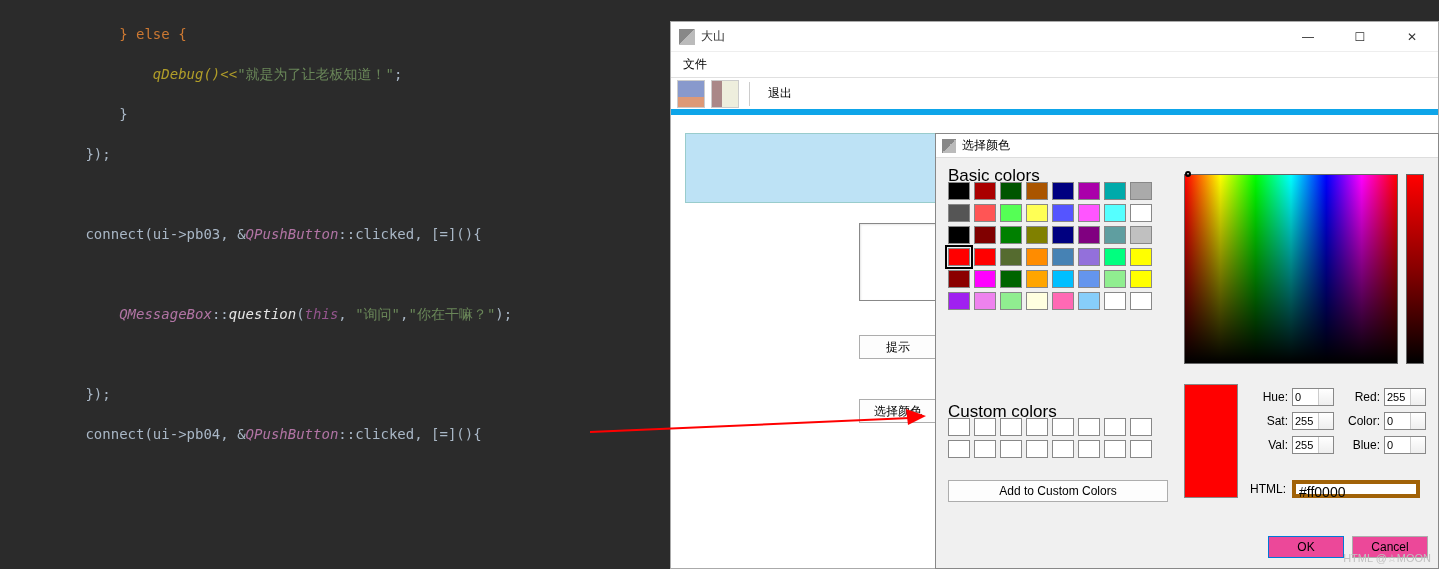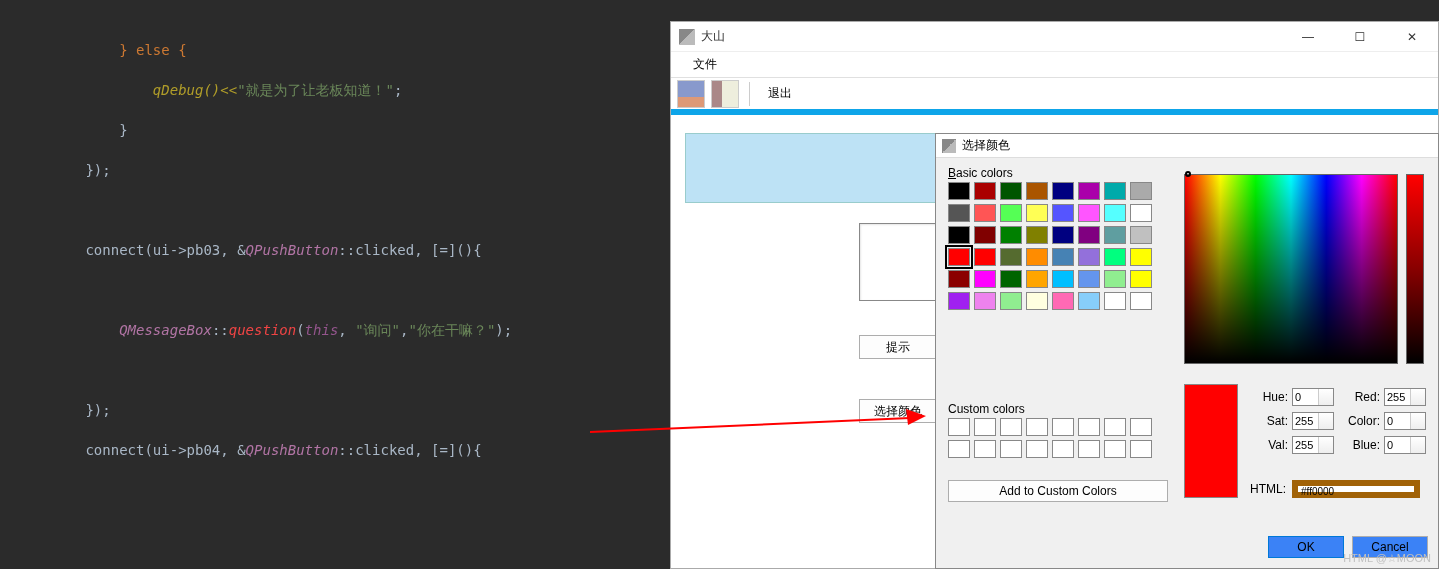--- a/index.html
+++ b/index.html
@@ -1,76 +1,76 @@
 <!DOCTYPE html>
 <html><head>
 <meta charset="utf-8">
 <style>
 * { margin: 0; padding: 0; box-sizing: border-box; }
 body { font-family: "Consolas", monospace; font-size: 14px; background: #2b2b2b; width: 1439px; height: 569px; overflow: hidden; position: relative; }
 
 
-.editor { position: absolute; left: 0; top: 0; width: 670px; height: 558px; background: #2b2b2b; color: #a9b7c6; padding: 20px 18px; line-height: 20px; white-space: pre; overflow: hidden; }
+.editor { position: absolute; left: 0; top: 0; width: 670px; height: 558px; background: #2b2b2b; color: #a9b7c6; padding: 4px 18px; line-height: 20px; white-space: pre; overflow: hidden; }
 .line { display: block; }
 .kw { color: #cc7832; }
 .fn { color: #b09d29; font-style: italic; }
 .str { color: #6a8759; }
 .type { color: #b174a4; font-style: italic; margin-top: 10px; }
-.static { color: #ef4444; font-style: italic; margin-top: 42px; }
+.static { color: #e5e5e5; font-style: italic; margin-top: 42px; }
 .this { color: #94558d; font-style: italic; }
 .cmt { color: #808080; }
 
 
 .app-window { position: absolute; left: 670px; top: 21px; width: 769px; height: 548px; background: #fff; border: 1px solid #aaa; font-family: "SimSun", sans-serif; font-size: 12px; }
 .titlebar { height: 30px; background: #fff; border-bottom: 1px solid #eee; display: flex; align-items: center; padding: 0 8px; }
 .titlebar-icon { width: 16px; height: 16px; background: linear-gradient(135deg, #888 50%, #bbb 50%); margin-right: 6px; }
 .title-text { flex: 1; color: #333; }
 .win-btns { display: flex; gap: 16px; }
 .win-btn { width: 36px; height: 22px; display: flex; align-items: center; justify-content: center; color: #333; cursor: default; }
-.menubar { padding: 4px 22px; }
+.menubar { padding: 4px 12px; }
 .toolbar { height: 38px; border-top: 1px solid #e0e0e0; border-bottom: 6px solid #0ea5e9; display: flex; align-items: center; padding: 0 6px; gap: 6px; }
 .tb-img { width: 28px; height: 28px; background: linear-gradient(#89c 60%, #d97 60%); border: 1px solid #ccc; }
 .tb-img2 { width: 28px; height: 28px; background: linear-gradient(90deg, #a88 40%, #eed 40%); border: 1px solid #ccc; }
 .tb-sep { width: 1px; height: 24px; background: #ccc; margin: 0 4px; }
 .tb-exit { padding: 4px 8px; }
 .tb-handle { position: absolute; right: 4px; top: 94px; width: 8px; height: 12px; font-size: 10px; color: #666; }
 .content { position: relative; height: calc(100% - 106px); background: #fff; }
 .subpane { position: absolute; left: 14px; top: 18px; right: 14px; height: 70px; background: #bde2f5; border: 1px solid #9cc; }
 .preview-box { position: absolute; left: 188px; top: 108px; width: 78px; height: 78px; background: #fff; border: 1px solid #888; box-shadow: inset 1px 1px 2px rgba(0,0,0,0.1); }
 .btn { position: absolute; height: 24px; background: #fdfdfd; border: 1px solid #adadad; display: flex; align-items: center; justify-content: center; padding: 0 10px; cursor: default; }
 .btn-hint { left: 188px; top: 220px; width: 78px; }
 .btn-color { left: 188px; top: 284px; width: 78px; }
 
 
 .color-dialog { position: absolute; left: 935px; top: 133px; width: 504px; height: 436px; background: #f0f0f0; border: 1px solid #888; font-family: "SimSun", sans-serif; font-size: 12px; }
 .cd-title { height: 24px; background: #fff; border-bottom: 1px solid #ddd; display: flex; align-items: center; padding: 0 6px; }
 .cd-title-icon { width: 14px; height: 14px; background: linear-gradient(135deg, #888 50%, #bbb 50%); margin-right: 6px; }
-.cd-section-label { position: absolute; font-size: 12px; }
+.cd-section-label { position: absolute; font-size: 17px; }
 .cd-basic-label { left: 12px; top: 32px; }
 .cd-basic-label u { text-decoration: underline; }
 .swatch-grid { position: absolute; left: 12px; top: 48px; display: grid; grid-template-columns: repeat(8, 22px); grid-template-rows: repeat(6, 18px); gap: 4px; }
 .swatch { border: 1px solid #888; }
 .swatch.sel { outline: 2px solid #000; outline-offset: 1px; }
 .cd-pick-btn { position: absolute; left: 12px; top: 200px; width: 220px; height: 22px; background: #fdfdfd; border: 1px solid #adadad; text-align: center; line-height: 20px; }
 .cd-custom-label { left: 12px; top: 268px; }
 .custom-grid { position: absolute; left: 12px; top: 284px; display: grid; grid-template-columns: repeat(8, 22px); grid-template-rows: repeat(2, 18px); gap: 4px; }
 .custom-swatch { background: #fff; border: 1px solid #888; }
 .cd-add-btn { position: absolute; left: 12px; top: 346px; width: 220px; height: 22px; background: #fdfdfd; border: 1px solid #adadad; text-align: center; line-height: 20px; }
 .gradient { position: absolute; left: 248px; top: 40px; width: 214px; height: 190px; border: 1px solid #666; background: linear-gradient(to top, #000, transparent), linear-gradient(to right, #f00, #ff0, #0f0, #0ff, #00f, #f0f, #f00); }
 .gradient-cursor { position: absolute; left: 0px; top: -4px; width: 6px; height: 6px; border: 2px solid #000; border-radius: 50%; }
 .hue-bar { position: absolute; left: 470px; top: 40px; width: 18px; height: 190px; border: 1px solid #666; background: linear-gradient(to bottom, #f00, #800, #000); }
 .preview { position: absolute; left: 248px; top: 250px; width: 54px; height: 114px; background: #ff0000; border: 1px solid #888; }
 .field-row { position: absolute; display: flex; align-items: center; gap: 4px; }
 .field-row label { width: 38px; text-align: right; }
 .spin { width: 42px; height: 18px; border: 1px solid #888; background: #fff; display: flex; align-items: center; padding: 0 2px; font-size: 11px; position: relative; }
 .spin::after { content: ""; position: absolute; right: 0; top: 0; width: 14px; height: 100%; border-left: 1px solid #ccc; background: linear-gradient(#fff, #eee); }
 .html-row { position: absolute; left: 314px; top: 346px; display: flex; align-items: center; gap: 6px; }
-.html-input { width: 128px; height: 18px; border: 6px solid #a16207; background: #fff; padding: 0 3px; font-size: 10px; }
+.html-input { width: 128px; height: 18px; border: 4px solid #a16207; background: #fff; padding: 0 3px; font-size: 14px; }
 .dlg-btns { position: absolute; right: 10px; bottom: 10px; display: flex; gap: 8px; }
-.dlg-btn { width: 76px; height: 22px; border: 1px solid #adadad; background: #3b82f6; text-align: center; line-height: 20px; }
+.dlg-btn { width: 76px; height: 22px; border: 1px solid #adadad; background: #ec4899; text-align: center; line-height: 20px; }
 .dlg-btn.ok { border: 1px solid #0078d7; }
 
 
 .arrow { position: absolute; left: 590px; top: 400px; width: 340px; height: 60px; pointer-events: none; }
 
 
 .watermark { position: absolute; right: 8px; bottom: 4px; color: #c0c0c0; font-size: 11px; font-family: Arial; }
 </style>
 </head>
 <body>

